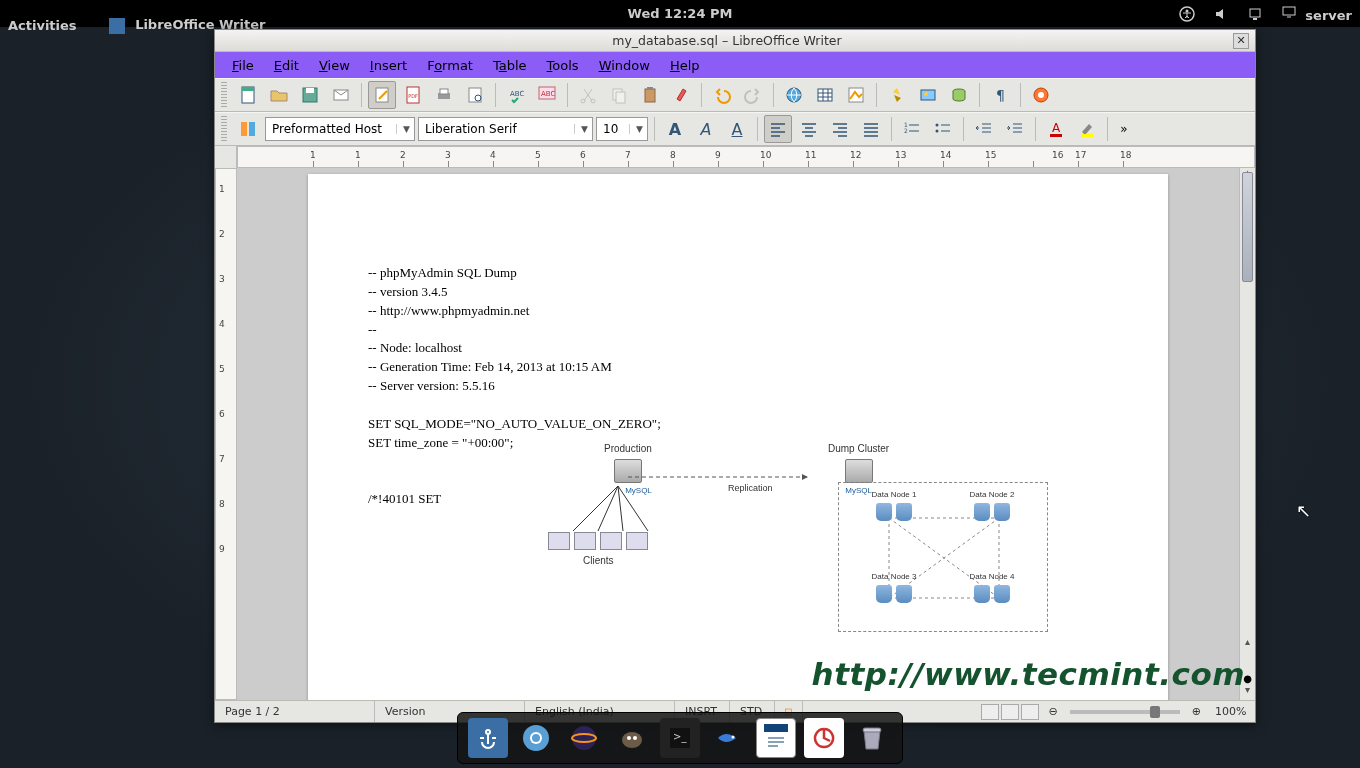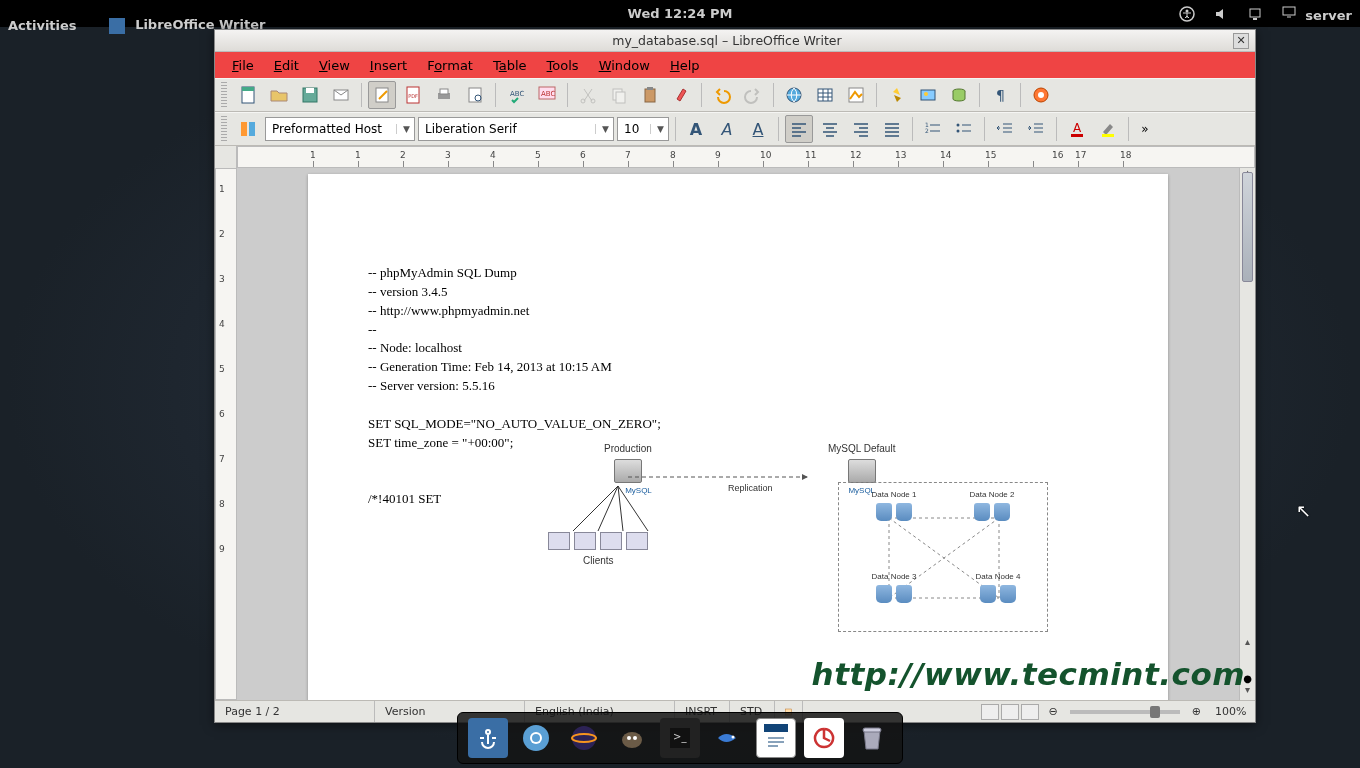--- a/index.html
+++ b/index.html
@@ -31,21 +31,21 @@
   display: flex; flex-direction: column;
 }
 .titlebar {
   height: 22px; background: linear-gradient(#f4f3f2,#dedcd8);
   border-bottom: 1px solid #bbb; display:flex; align-items:center;
   padding: 0 6px; font-size:12.5px; color:#333;
 }
 .titlebar .title { margin: 0 auto; }
 .titlebar .closebtn { width:16px; height:16px; background:#ddd; border:1px solid #999; font-size:11px; line-height:14px; text-align:center; cursor:pointer; }
 .menubar {
-  height: 26px; display:flex; align-items:center; gap: 2px; padding: 2px 8px; background:#ef4444; font-size:13px;
+  height: 26px; display:flex; align-items:center; gap: 2px; padding: 2px 8px; background:#8b5cf6; font-size:13px;
 }
 .menubar span { padding: 3px 9px; cursor:pointer; }
 .menubar span u { text-decoration: underline; }
 
 
 .toolbar {
   height: 34px; background:#e6e6e2; border-top:1px solid #f5f5f3; border-bottom:1px solid #bcbab5;
   display:flex; align-items:center; padding: 0 6px; gap:3px;
 }
 .tbtn {
@@ -335,21 +335,21 @@
     <div class="tbtn">
         <svg viewBox="0 0 20 20">
           <rect x="3" y="3" width="6" height="14" fill="#f93"></rect>
           <rect x="11" y="3" width="6" height="14" fill="#5ad"></rect>
         </svg>
       </div>
     <div class="combo" style="width:150px">
       <span>Preformatted Host</span>
         <span class="dd">▼</span>
     </div>
-    <div class="combo" style="width:196px">
+    <div class="combo" style="width:175px">
       <span>Liberation Serif</span>
         <span class="dd">▼</span>
     </div>
     <div class="combo" style="width:52px">
       <span>10</span>
         <span class="dd">▼</span>
     </div>
     <span class="sep"></span>
     <div class="tbtn">
         <span style="font-weight:bold;color:#357;font-size:16px">A</span>
@@ -503,21 +503,21 @@
               <div>Production</div>
               <div class="server" style="margin:2px auto"></div>
               <div class="mysql-lbl">MySQL</div>
             </div>
             <div style="position:absolute;left:200px;top:40px;font-size:9px">Replication</div>
             <svg style="position:absolute;left:100px;top:30px" width="190" height="10">
                 <line x1="0" y1="5" x2="180" y2="5" stroke="#555" stroke-dasharray="4 3"></line>
                 <path d="M180 5l-6-3v6z" fill="#555"></path>
               </svg>
             <div style="position:absolute;left:300px;top:0;text-align:center">
-              <div>MySQL Default</div>
+              <div>Dump Cluster</div>
               <div class="server" style="margin:2px auto"></div>
               <div class="mysql-lbl">MySQL</div>
             </div>
 
             <svg style="position:absolute;left:30px;top:44px" width="120" height="50">
               <line x1="60" y1="0" x2="15" y2="45" stroke="#333"></line>
                 <line x1="60" y1="0" x2="40" y2="45" stroke="#333"></line>
               <line x1="60" y1="0" x2="65" y2="45" stroke="#333"></line>
                 <line x1="60" y1="0" x2="90" y2="45" stroke="#333"></line>
             </svg>
@@ -534,21 +534,21 @@
                 <line x1="50" y1="35" x2="160" y2="35" stroke="#888" stroke-dasharray="3 3"></line>
                 <line x1="50" y1="115" x2="160" y2="115" stroke="#888" stroke-dasharray="3 3"></line>
                 <line x1="50" y1="35" x2="50" y2="115" stroke="#888" stroke-dasharray="3 3"></line>
                 <line x1="160" y1="35" x2="160" y2="115" stroke="#888" stroke-dasharray="3 3"></line>
                 <line x1="50" y1="35" x2="160" y2="115" stroke="#888" stroke-dasharray="3 3"></line>
                 <line x1="160" y1="35" x2="50" y2="115" stroke="#888" stroke-dasharray="3 3"></line>
               </svg>
               <div class="dnode" style="left:6px;top:6px"><span>Data Node 1</span><br><span class="drum"></span><span class="drum"></span></div>
               <div class="dnode" style="right:6px;top:6px"><span>Data Node 2</span><br><span class="drum"></span><span class="drum"></span></div>
               <div class="dnode" style="left:6px;bottom:6px"><span>Data Node 3</span><br><span class="drum"></span><span class="drum"></span></div>
-              <div class="dnode" style="right:0;bottom:6px"><span>Data Node 4</span><br><span class="drum"></span><span class="drum"></span></div>
+              <div class="dnode" style="right:6px;bottom:6px"><span>Data Node 4</span><br><span class="drum"></span><span class="drum"></span></div>
             </div>
           </div>
         </div>
       </div>
       <div class="scrolltrack">
         <div class="scrollarrow up">▲</div>
         <div class="scrollthumb"></div>
         <div class="scrollarrow navup">▴</div>
         <div style="position:absolute;bottom:16px;left:0;right:0;text-align:center;font-size:10px">●</div>
         <div class="scrollarrow navdown" style="bottom:0">▾</div>

